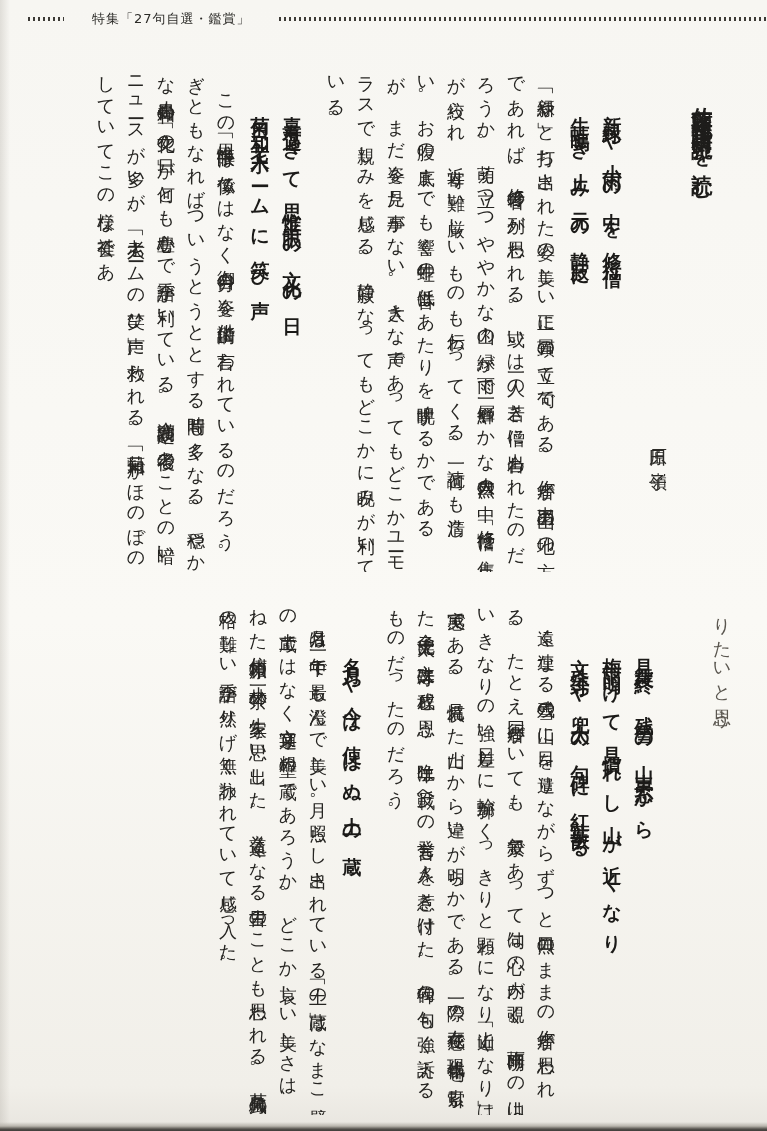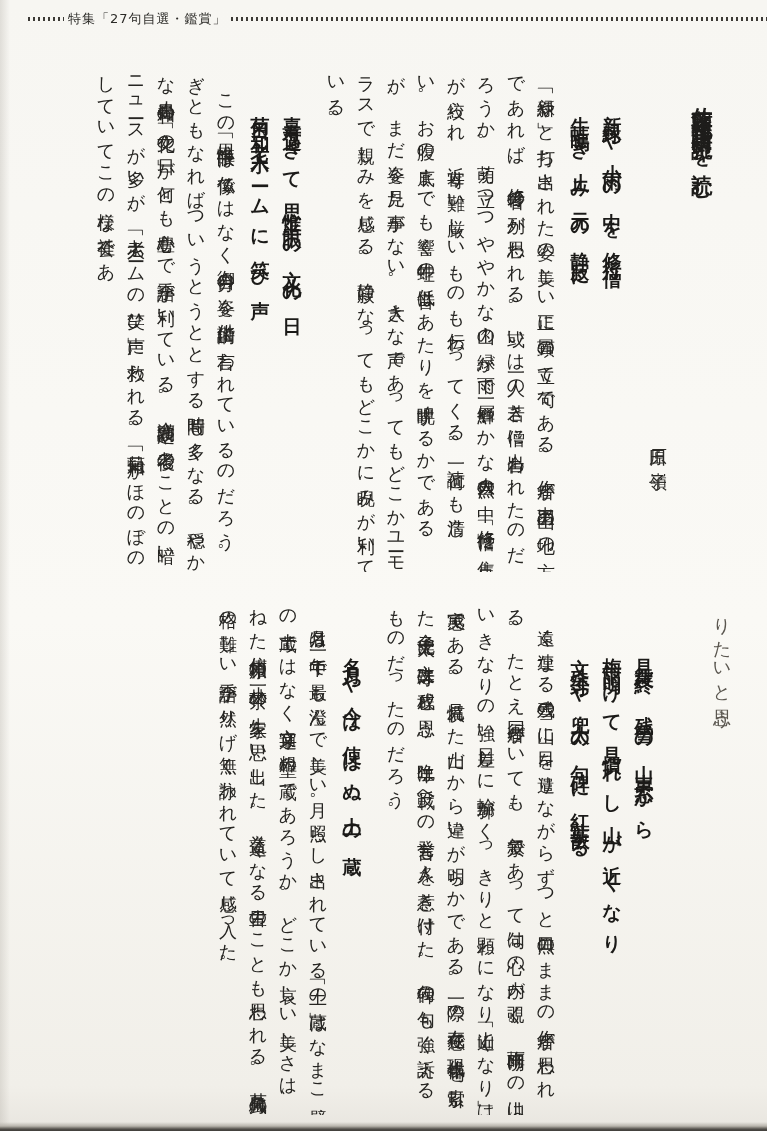--- a/index.html
+++ b/index.html
@@ -9,21 +9,21 @@
     width:767px;height:1131px;
     margin:0 auto;
     background:linear-gradient(180deg,#f7f6f2 0%,#faf9f5 55%,#f1efe9 96%,#e8e5df 100%);
     overflow:hidden;
     font-family:"DejaVu Serif","Liberation Serif",serif;
     color:#262522;
   }
   
   .header{
     position:absolute;top:9px;left:28px;right:0;height:20px;
-    display:flex;align-items:center;gap:4px;
+    display:flex;align-items:center;gap:28px;
   }
   .dotted{
     height:4px;
     background:repeating-linear-gradient(90deg,#3c3a36 0 2px,transparent 2px 5px);
   }
   .dotted-short{width:36px;flex:none;}
   .dotted-long{flex:1;}
   .header-label{
     flex:none;
     font-family:"DejaVu Sans","Liberation Sans",sans-serif;

